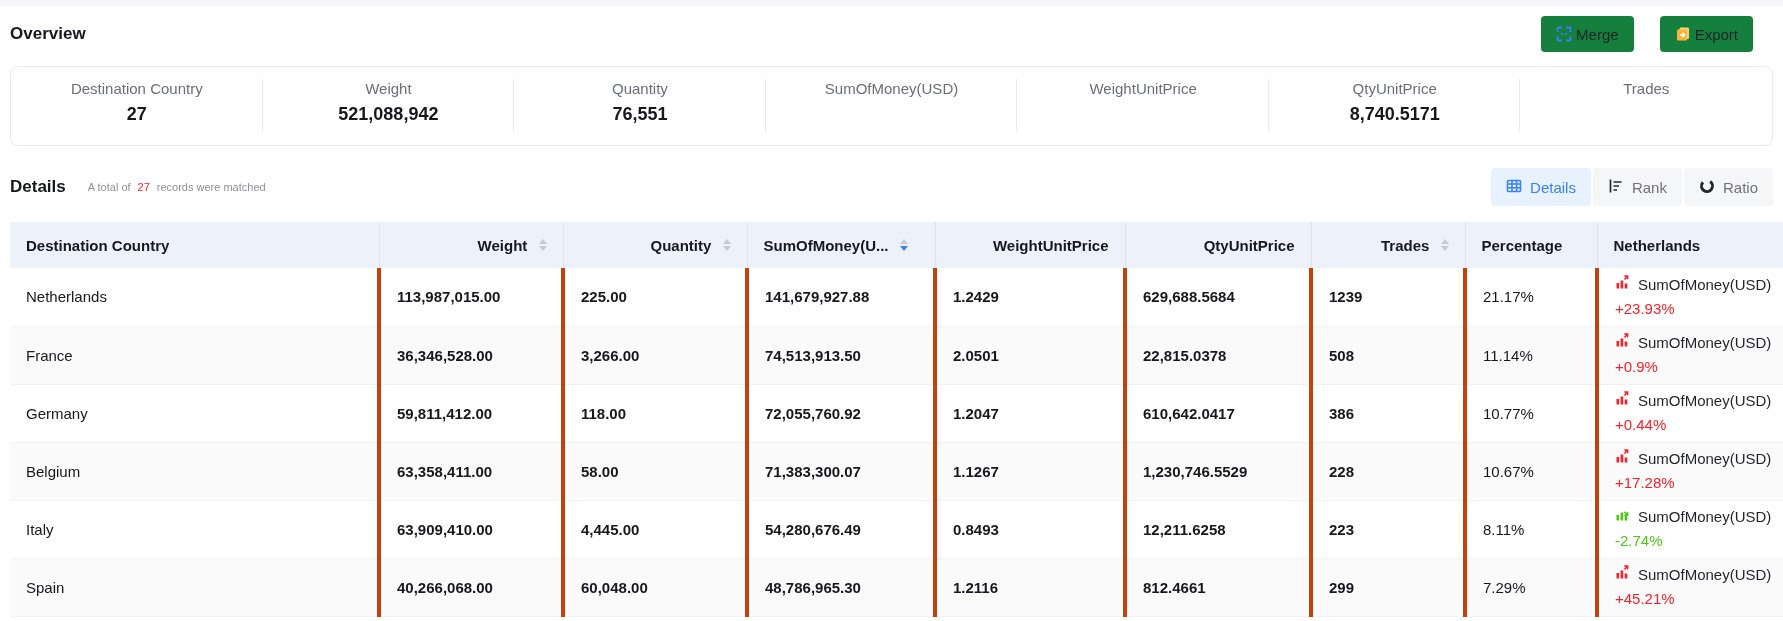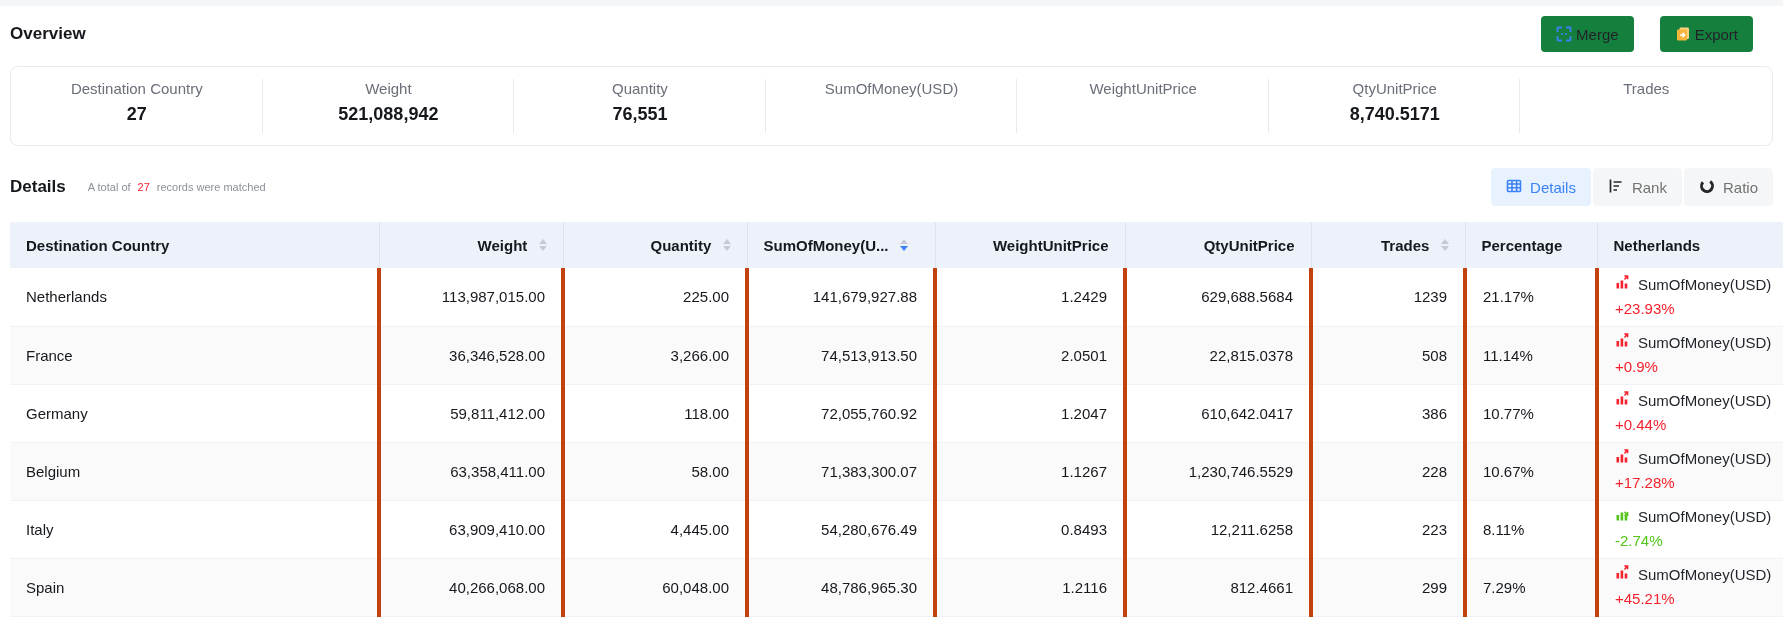--- a/index.html
+++ b/index.html
@@ -36,21 +36,21 @@
     background:#f5f6f7; border:none; border-radius:4px; font-size:15px; color:#737373;
     font-family:inherit; cursor:pointer; }
   .vtab.active { background:#e7f2fe; color:#3b82f6; }
 
   
   table { margin-top:16px; width:1773px; table-layout:fixed; border-collapse:collapse; font-size:15px; }
   thead th { height:46px; background:#edf1fa; font-weight:bold; color:#15181d;
     padding:0 16px; white-space:nowrap; overflow:hidden; }
   thead th:not(:last-child) { border-right:1px solid #dfe3ee; }
   th.al { text-align:left; } th.ar { text-align:right; }
-  td.al { text-align:left; } td.ar { text-align:right; }
+  td.al { text-align:left; } td.ar { text-align:left;font-weight:bold; }
   tbody td { height:58px; padding:0 16px; border-bottom:1px solid #f0f2f5; white-space:nowrap; }
   tbody td:not(:last-child) { border-right:4px solid #c2410c; }
   tbody tr:nth-child(even) { background:#fafafa; }
   .sorter { display:inline-block; vertical-align:middle; margin-left:7px; margin-top:-3px; }
   .caret { width:0; height:0; border-left:4px solid transparent; border-right:4px solid transparent; display:block; }
   .caret.up { border-bottom:5px solid #c6cad3; margin-bottom:2px; }
   .caret.down { border-top:5px solid #c6cad3; }
   .caret.active { border-top-color:#3b82f6; border-bottom-color:#3b82f6; }
 
   .cmp-line1 { display:flex; align-items:center; gap:7px; line-height:22px; }

